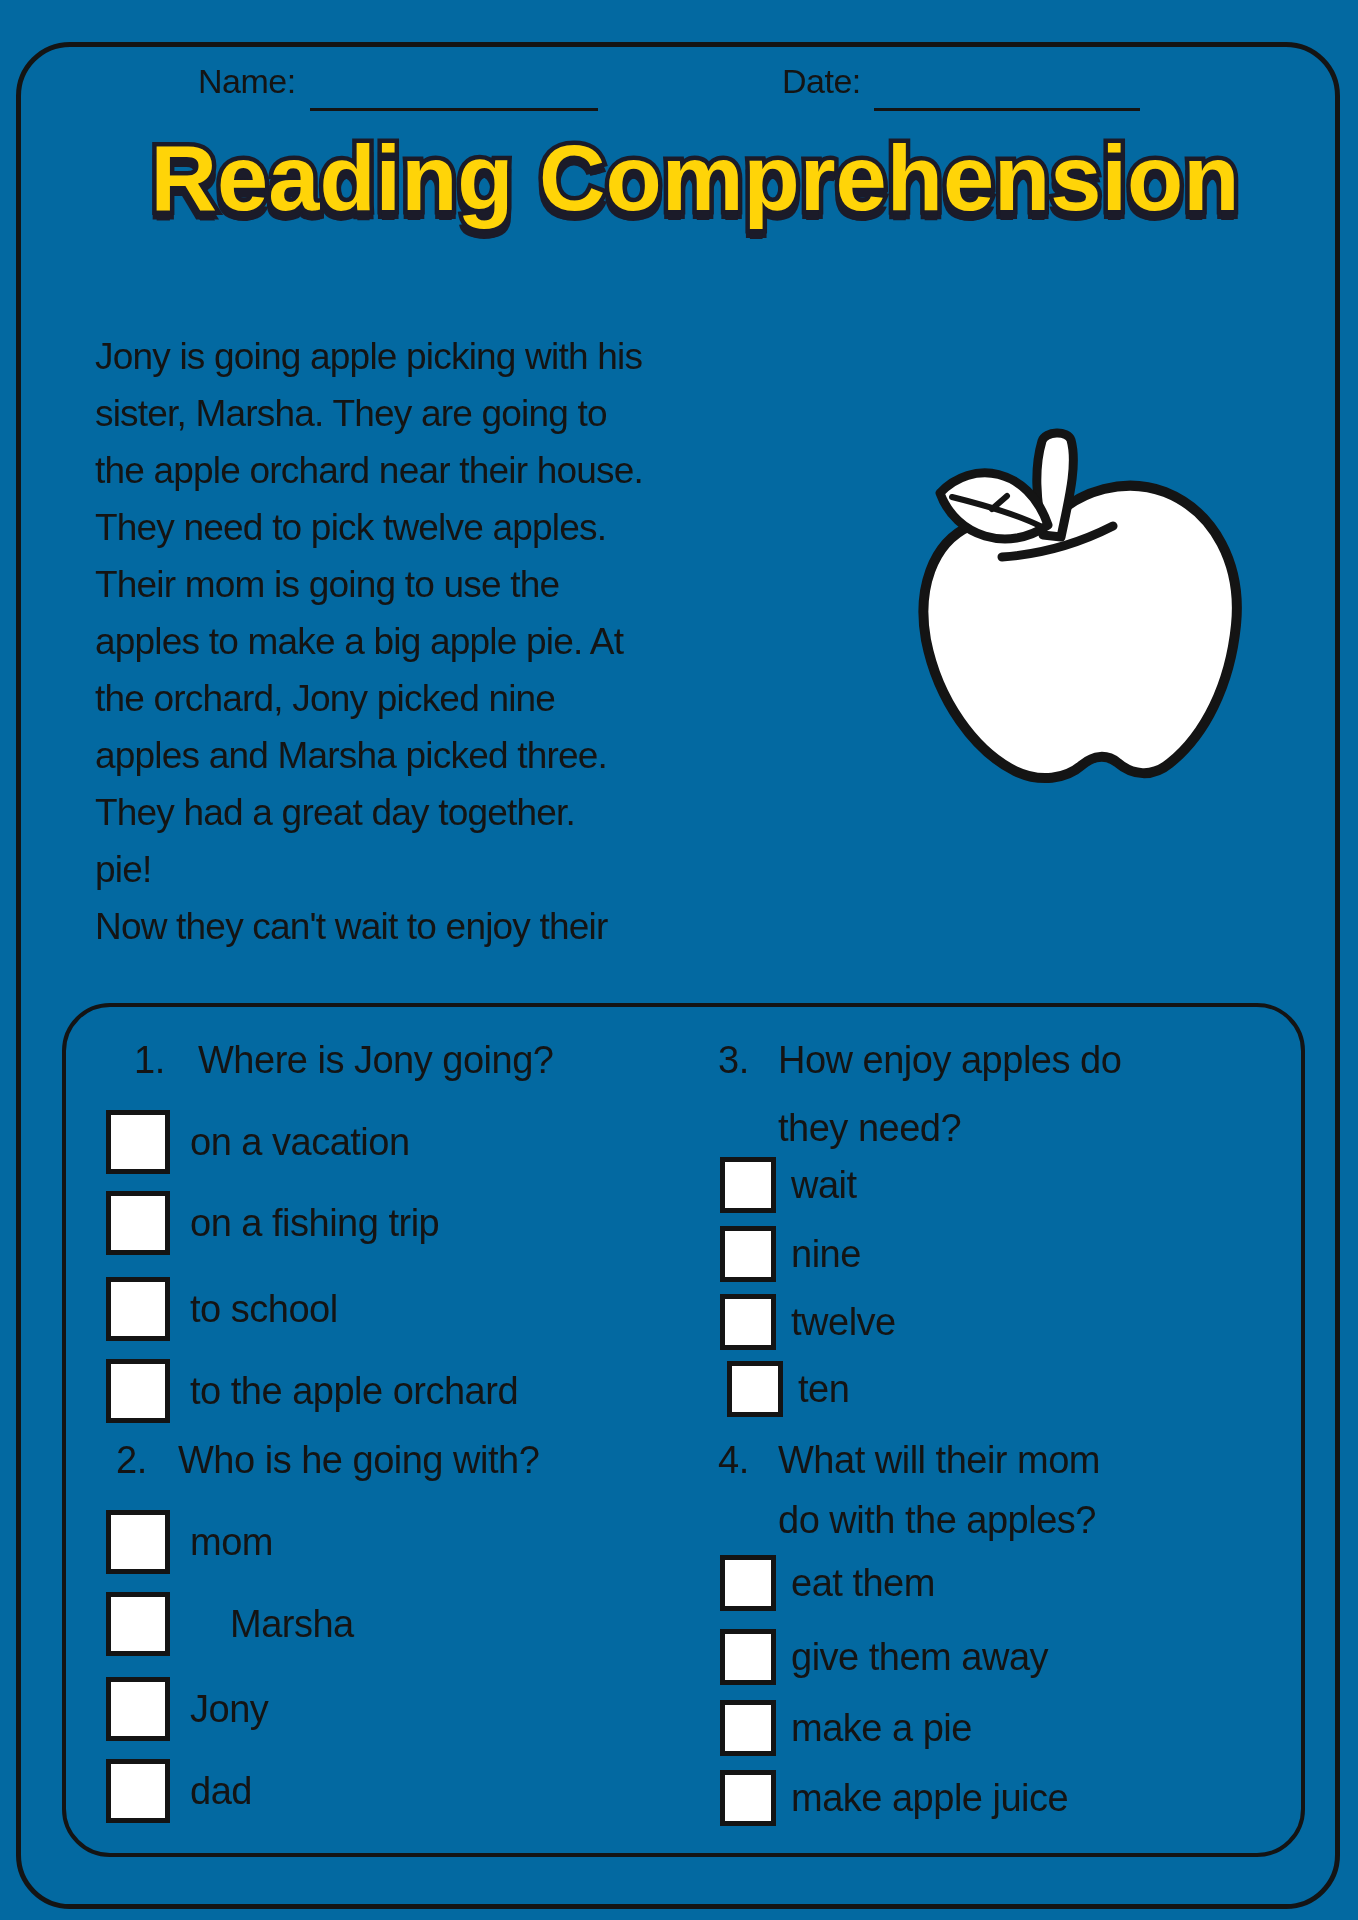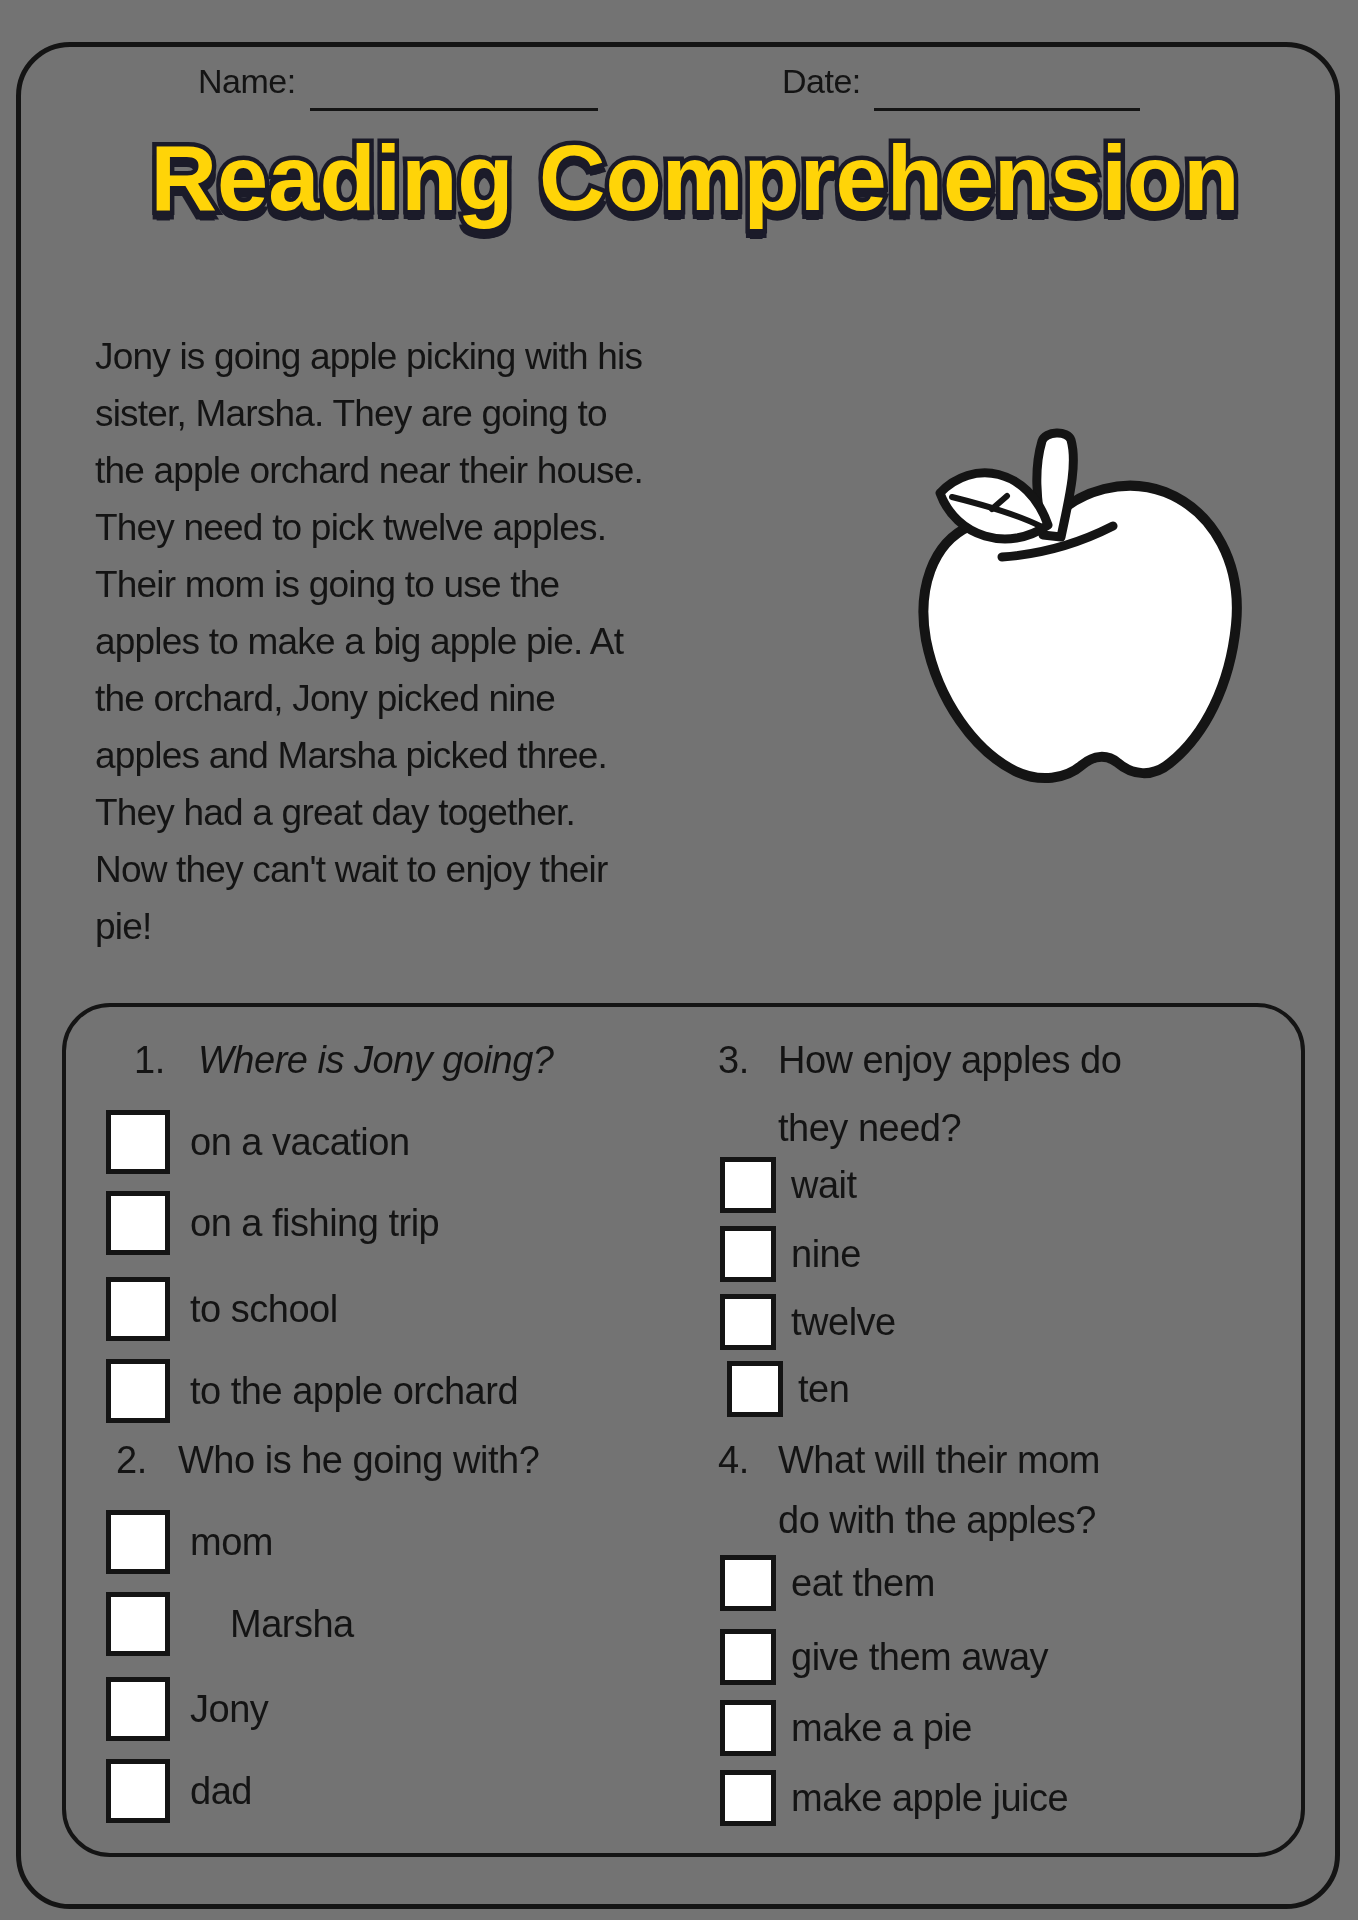--- a/index.html
+++ b/index.html
@@ -1,16 +1,16 @@
 <!DOCTYPE html>
 <html><head>
 <meta charset="utf-8">
 <style>
   html,body{margin:0;padding:0;background:#fff;}
-  .sheet{position:relative;width:1358px;height:1920px;background:#737373;overflow:hidden;
+  .sheet{position:relative;width:1358px;height:1920px;background:#0369a1;overflow:hidden;
          font-family:"Liberation Sans",sans-serif;color:#141414;}
   .outer-border{position:absolute;left:16px;top:42px;width:1314px;height:1857px;
                 border:5px solid #141414;border-radius:54px;}
   .hdr-label{position:absolute;font-size:34px;letter-spacing:-0.5px;}
   .hdr-line{position:absolute;height:3px;background:#141414;}
   .title{position:absolute;left:0;right:0;top:126px;text-align:center;
          font-family:"Liberation Sans",sans-serif;font-weight:700;font-size:92px;line-height:1.15;
          color:#FFD408;-webkit-text-stroke:9px #1B1B29;paint-order:stroke fill;
          text-shadow:0 10px 0 #1B1B29,4px 9px 0 #1B1B29,-4px 9px 0 #1B1B29;padding-left:32px;}
   .passage{position:absolute;left:95px;top:328px;width:700px;font-size:37px;line-height:57px;
@@ -41,22 +41,22 @@
   <div class="passage">
     <div>Jony is going apple picking with his</div>
     <div>sister, Marsha. They are going to</div>
     <div>the apple orchard near their house.</div>
     <div>They need to pick twelve apples.</div>
     <div>Their mom is going to use the</div>
     <div>apples to make a big apple pie. At</div>
     <div>the orchard, Jony picked nine</div>
     <div>apples and Marsha picked three.</div>
     <div>They had a great day together.</div>
+    <div>pie!</div>
     <div>Now they can't wait to enjoy their</div>
-    <div>pie!</div>
   </div>
 
   <svg class="apple-art" width="420" height="440" viewBox="0 0 420 440">
     <g fill="none" stroke="#141414" stroke-linecap="round" stroke-linejoin="round">
 
       <path d="M 172 134
                C 200 105, 245 92, 285 107
                C 335 127, 362 180, 356 240
                C 350 300, 325 350, 290 378
                C 272 393, 252 390, 238 378
@@ -77,21 +77,21 @@
       <path d="M 72 112 C 104 120, 138 130, 160 141" stroke-width="6"></path>
       <path d="M 112 124 L 127 111" stroke-width="6"></path>
 
       <path d="M 122 172 Q 180 168 233 141" stroke-width="9"></path>
     </g>
   </svg>
 
   <div class="qbox">
 
     <div class="q-num" style="left:68px;top:32px;">1.</div>
-    <div class="q-line" style="left:132px;top:32px;font-style:italic;">Where is Jony going?</div>
+    <div class="q-line" style="left:132px;top:32px;">Where is Jony going?</div>
     <div class="row L" style="left:40px;top:103px;">
       <span class="cb"></span>
       <span class="opt-label">on a vacation</span>
     </div>
     <div class="row L" style="left:40px;top:184px;">
       <span class="cb"></span>
       <span class="opt-label">on a fishing trip</span>
     </div>
     <div class="row L" style="left:40px;top:270px;">
       <span class="cb"></span>

